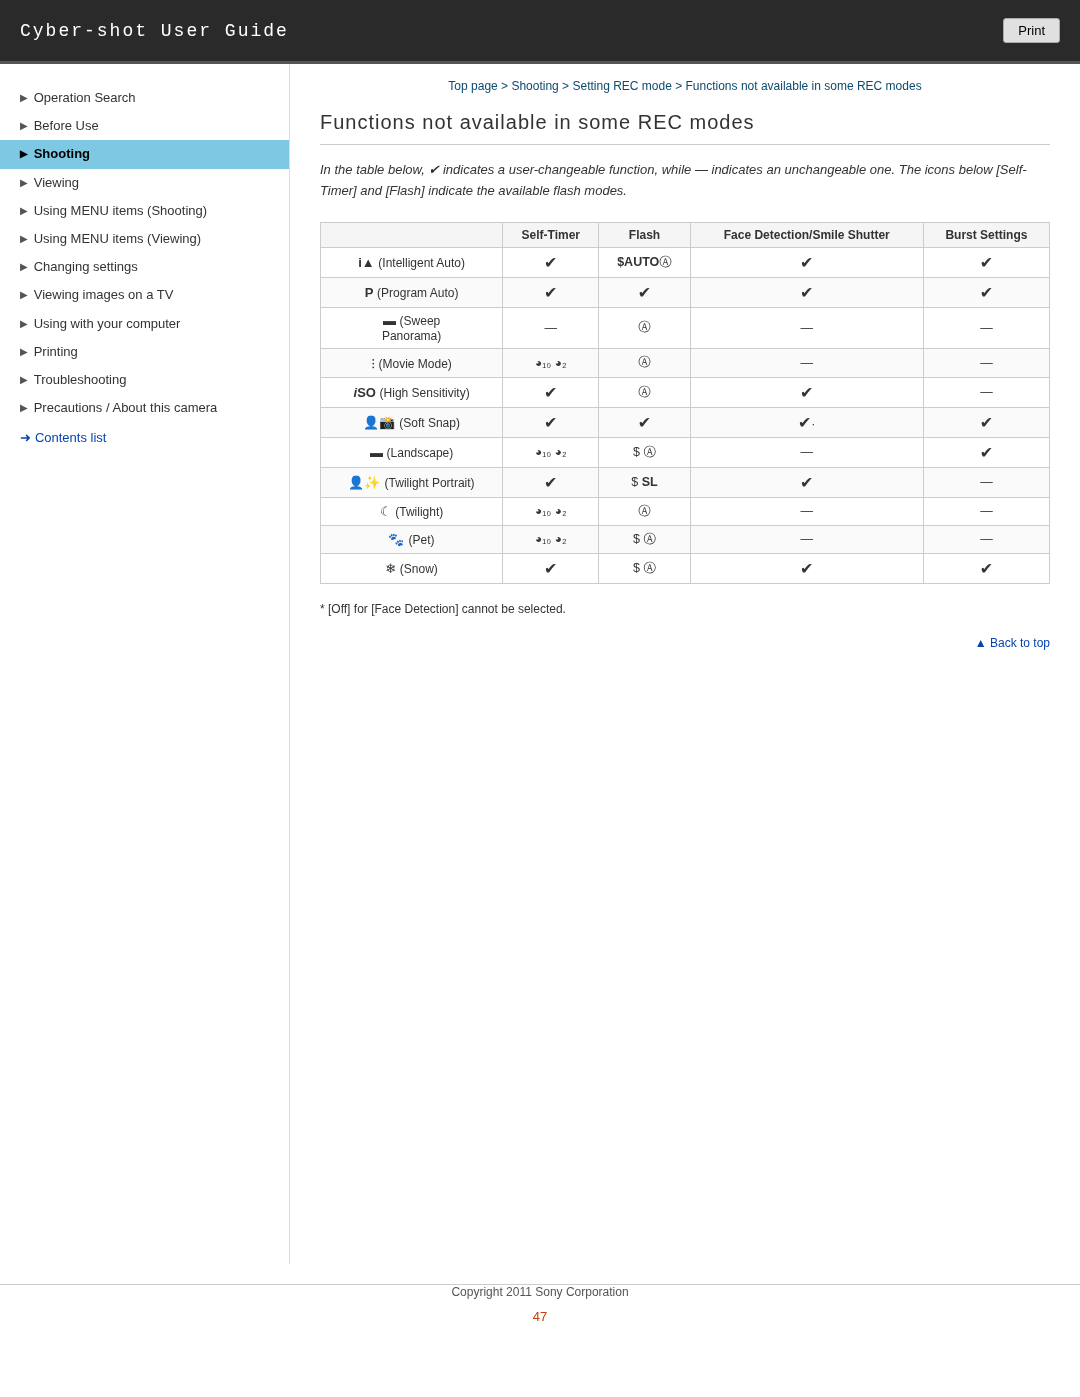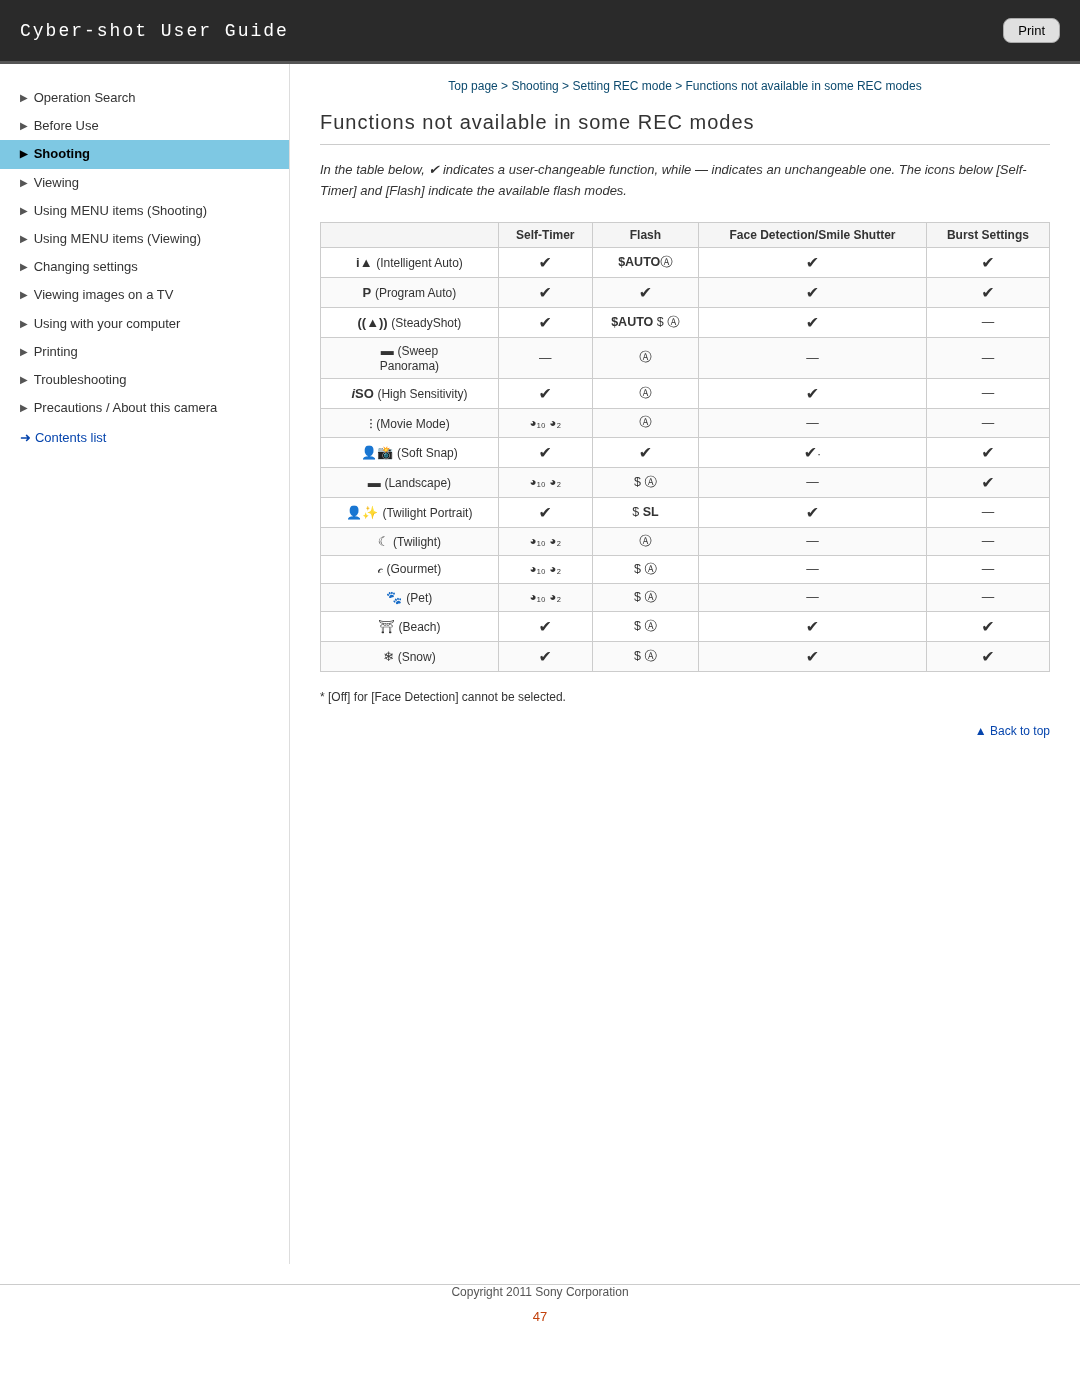--- a/index.html
+++ b/index.html
@@ -19,21 +19,21 @@
       font-size: 18px;
       font-family: 'Courier New', monospace;
       letter-spacing: 2px;
     }
     .print-btn {
       background: #e0e0e0;
       border: 1px solid #aaa;
       padding: 4px 14px;
       font-size: 13px;
       cursor: pointer;
-      border-radius: 8px;
+      border-radius: 3px;
     }
 
     
     .layout {
       display: flex;
       min-height: 1200px;
     }
 
     
     .sidebar {
@@ -258,48 +258,41 @@
             <td><span style="font-size:16px">✔</span></td>
           </tr>
           <tr>
             <td class="icon-cell"><b>P</b> <span class="mode-label">(Program Auto)</span></td>
             <td><span style="font-size:16px">✔</span></td>
             <td><span style="font-size:16px">✔</span></td>
             <td><span style="font-size:16px">✔</span></td>
             <td><span style="font-size:16px">✔</span></td>
           </tr>
           <tr>
-            <td class="icon-cell"><b>((▲))</b> <span class="mode-label">(SteadyShot)</span></td>
-            <td><span style="font-size:16px">✔</span></td>
-            <td><b>$AUTO</b> $ Ⓐ</td>
-            <td><span style="font-size:16px">✔</span></td>
-            <td>—</td>
-          </tr>
-          <tr>
             <td class="icon-cell">▬ <span class="mode-label">(Sweep<br>Panorama)</span></td>
             <td>—</td>
             <td>Ⓐ</td>
             <td>—</td>
-            <td>—</td>
-          </tr>
-          <tr>
-            <td class="icon-cell"><b><i>i</i>SO</b> <span class="mode-label">(High Sensitivity)</span></td>
-            <td><span style="font-size:16px">✔</span></td>
-            <td>Ⓐ</td>
-            <td><span style="font-size:16px">✔</span></td>
             <td>—</td>
           </tr>
           <tr>
             <td class="icon-cell">⁝ <span class="mode-label">(Movie Mode)</span></td>
             <td><span style="font-size:12px">◕₁₀ ◕₂</span></td>
             <td>Ⓐ</td>
             <td>—</td>
             <td>—</td>
           </tr>
           <tr>
+            <td class="icon-cell"><b><i>i</i>SO</b> <span class="mode-label">(High Sensitivity)</span></td>
+            <td><span style="font-size:16px">✔</span></td>
+            <td>Ⓐ</td>
+            <td><span style="font-size:16px">✔</span></td>
+            <td>—</td>
+          </tr>
+          <tr>
             <td class="icon-cell">👤📸 <span class="mode-label">(Soft Snap)</span></td>
             <td><span style="font-size:16px">✔</span></td>
             <td><span style="font-size:16px">✔</span></td>
             <td><span style="font-size:16px">✔</span>·</td>
             <td><span style="font-size:16px">✔</span></td>
           </tr>
           <tr>
             <td class="icon-cell">▬ <span class="mode-label">(Landscape)</span></td>
             <td><span style="font-size:12px">◕₁₀ ◕₂</span></td>
             <td>$ Ⓐ</td>
@@ -314,39 +307,25 @@
             <td>—</td>
           </tr>
           <tr>
             <td class="icon-cell">☾ <span class="mode-label">(Twilight)</span></td>
             <td><span style="font-size:12px">◕₁₀ ◕₂</span></td>
             <td>Ⓐ</td>
             <td>—</td>
             <td>—</td>
           </tr>
           <tr>
-            <td class="icon-cell">𝒸 <span class="mode-label">(Gourmet)</span></td>
-            <td><span style="font-size:12px">◕₁₀ ◕₂</span></td>
-            <td>$ Ⓐ</td>
-            <td>—</td>
-            <td>—</td>
-          </tr>
-          <tr>
             <td class="icon-cell">🐾 <span class="mode-label">(Pet)</span></td>
             <td><span style="font-size:12px">◕₁₀ ◕₂</span></td>
             <td>$ Ⓐ</td>
             <td>—</td>
             <td>—</td>
-          </tr>
-          <tr>
-            <td class="icon-cell">⛩ <span class="mode-label">(Beach)</span></td>
-            <td><span style="font-size:16px">✔</span></td>
-            <td>$ Ⓐ</td>
-            <td><span style="font-size:16px">✔</span></td>
-            <td><span style="font-size:16px">✔</span></td>
           </tr>
           <tr>
             <td class="icon-cell">❄ <span class="mode-label">(Snow)</span></td>
             <td><span style="font-size:16px">✔</span></td>
             <td>$ Ⓐ</td>
             <td><span style="font-size:16px">✔</span></td>
             <td><span style="font-size:16px">✔</span></td>
           </tr>
         </tbody>
     </table>

